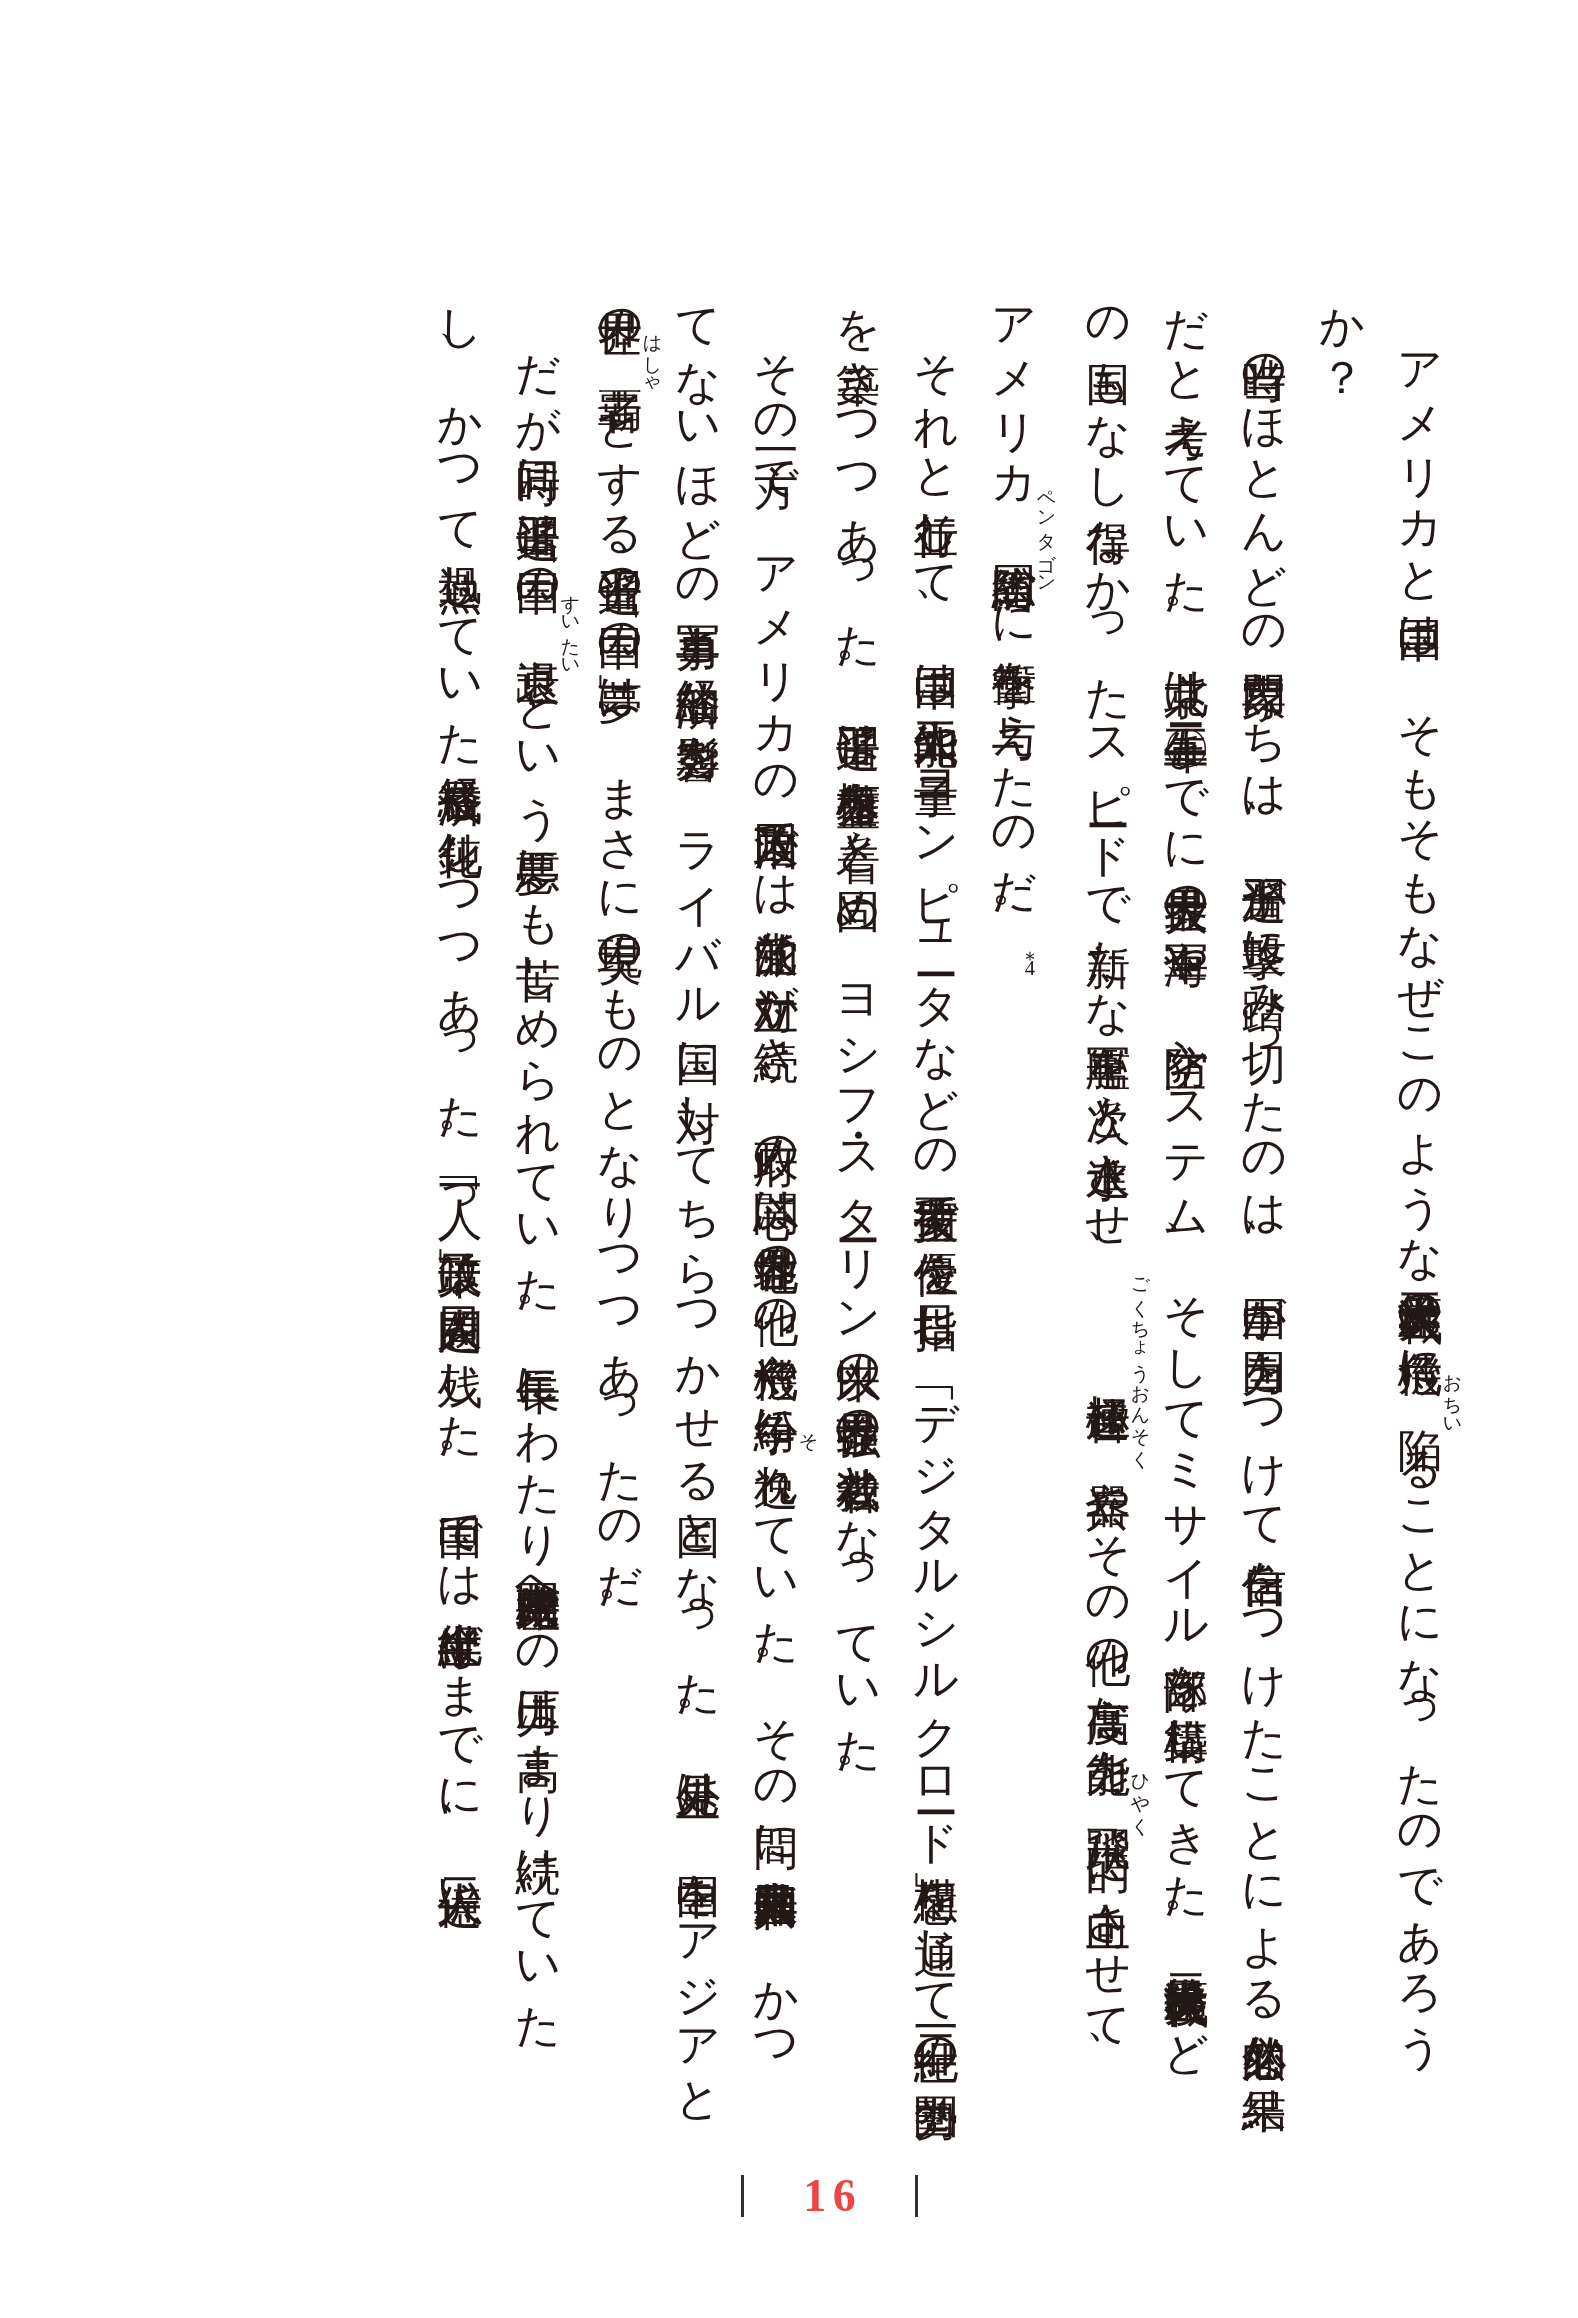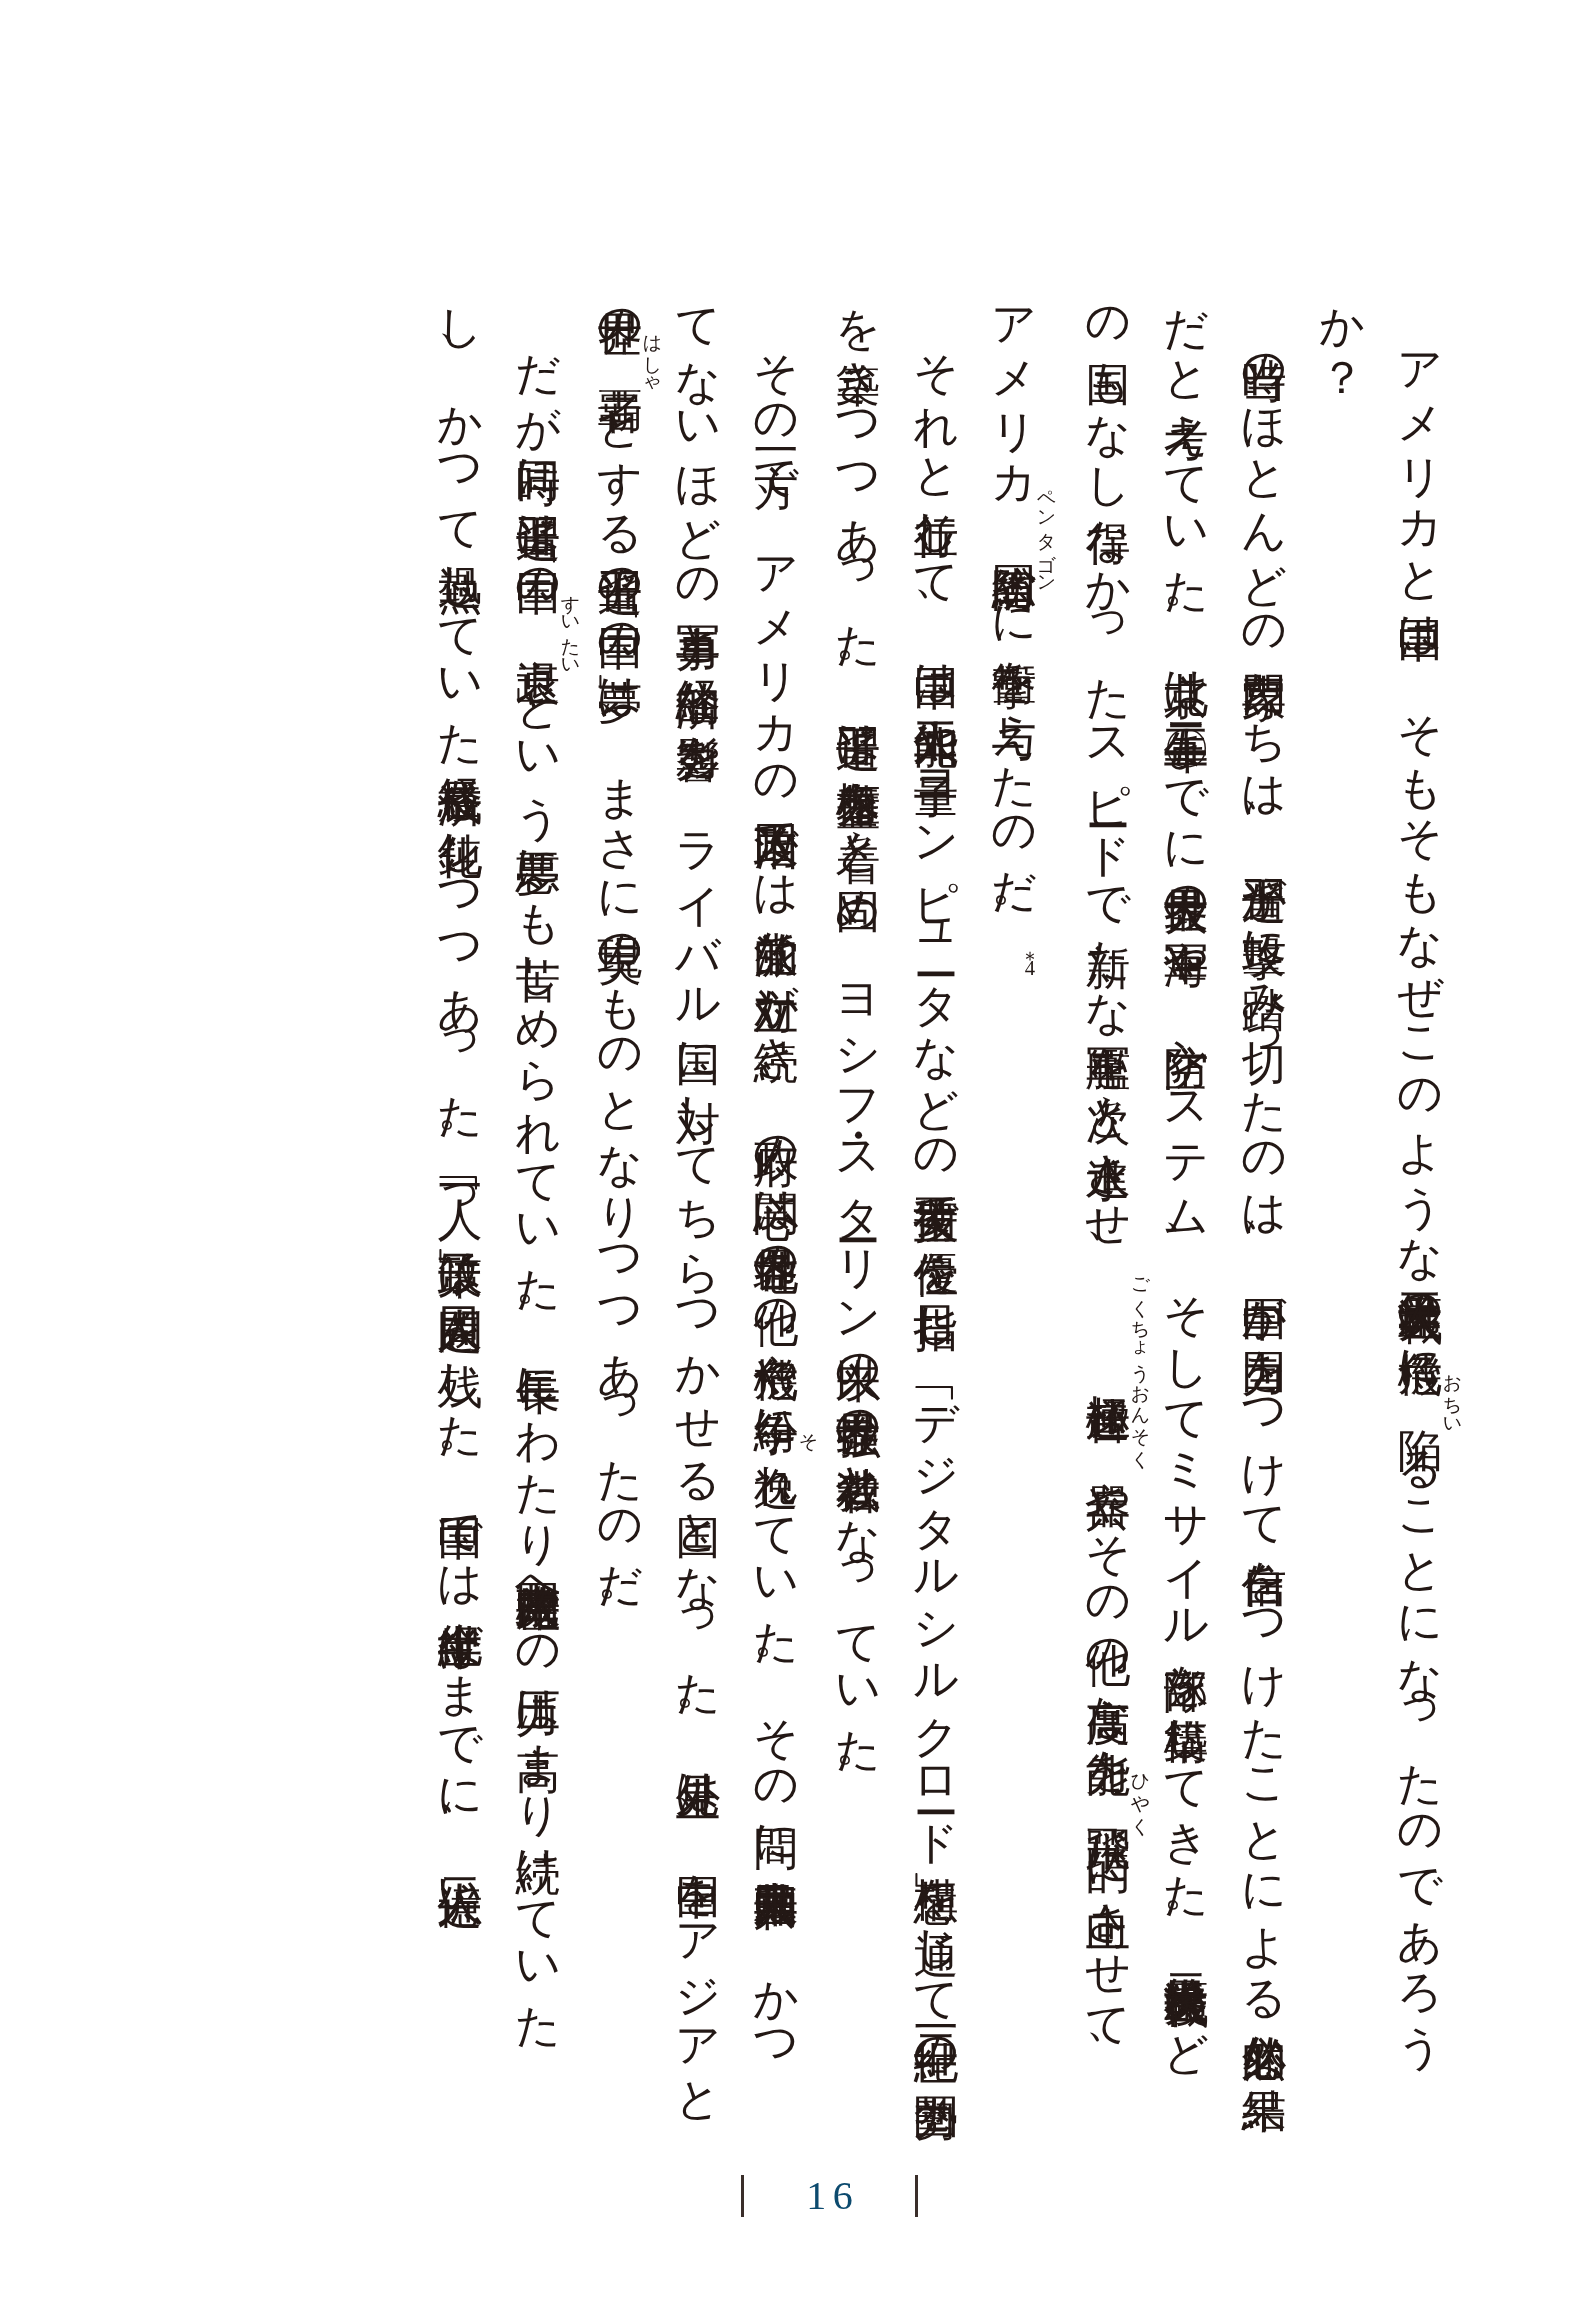--- a/index.html
+++ b/index.html
@@ -57,25 +57,26 @@
     display: flex;
     align-items: center;
     justify-content: space-between;
   }
   .footer-rule {
     width: 2.7px;
     height: 42px;
     background: #3a2e2a;
   }
   .page-number {
-    font-size: 40px;
+    font-size: 46px;
     letter-spacing: 6.3px;
     padding-left: 6.3px; 
-    color: #0c4a6e;
+    color: #ef4444;
     line-height: 1;
+    font-weight: bold;
   }
 </style>
 </head>
 <body>
 
 <main class="text-block">
   <p>アメリカと中国は、そもそもなぜこのような第三次世界大戦の危機に<ruby>陥<rt>おちい</rt></ruby>ることになったのであろうか？</p>
   <p>当時のほとんどの専門家たちは、習近平が攻撃に踏み切ったのは、中国が国力をつけて自信をつけたことによる必然的な結果だと考えていた。北京は二〇二五年までに世界最大の海軍や、防空システム、そしてミサイル部隊を構築してきた。第二次世界大戦後にどの国もなし得なかったスピードで新たな軍艦を次々と進水させ、<ruby>極超音速<rt>ごくちょうおんそく</rt></ruby>兵器やその他の高度な能力を<ruby>飛躍<rt>ひやく</rt></ruby>的に向上させて、アメリカ<ruby>国防総省<rt>ペンタゴン</rt></ruby>に衝撃を与えたのだ。<span class="note-marker">＊4</span></p>
   <p>それと並行して、中国は人工知能や量子コンピュータなどの主要技術で優位を目指し、「デジタルシルクロード構想」を通じて二一世紀の勢力圏を築きつつあった。習近平は権力基盤を着々と固め、ヨシフ・スターリン以来の世界最強の独裁者となっていた。</p>
   <p>その一方で、アメリカの国内政治では党派的な対立が続き、政府の関心は世界各地の他の危機や紛争に<ruby>逸<rt>そ</rt></ruby>れていた。その間に中華人民共和国は、かつてないほどの軍事力と経済的な影響力を、ライバル国に対してちらつかせる国となった。外見上は、中国をアジアと世界の<ruby>覇者<rt>はしゃ</rt></ruby>とする習近平の「中国の夢」は、まさに現実のものとなりつつあったのだ。</p>

